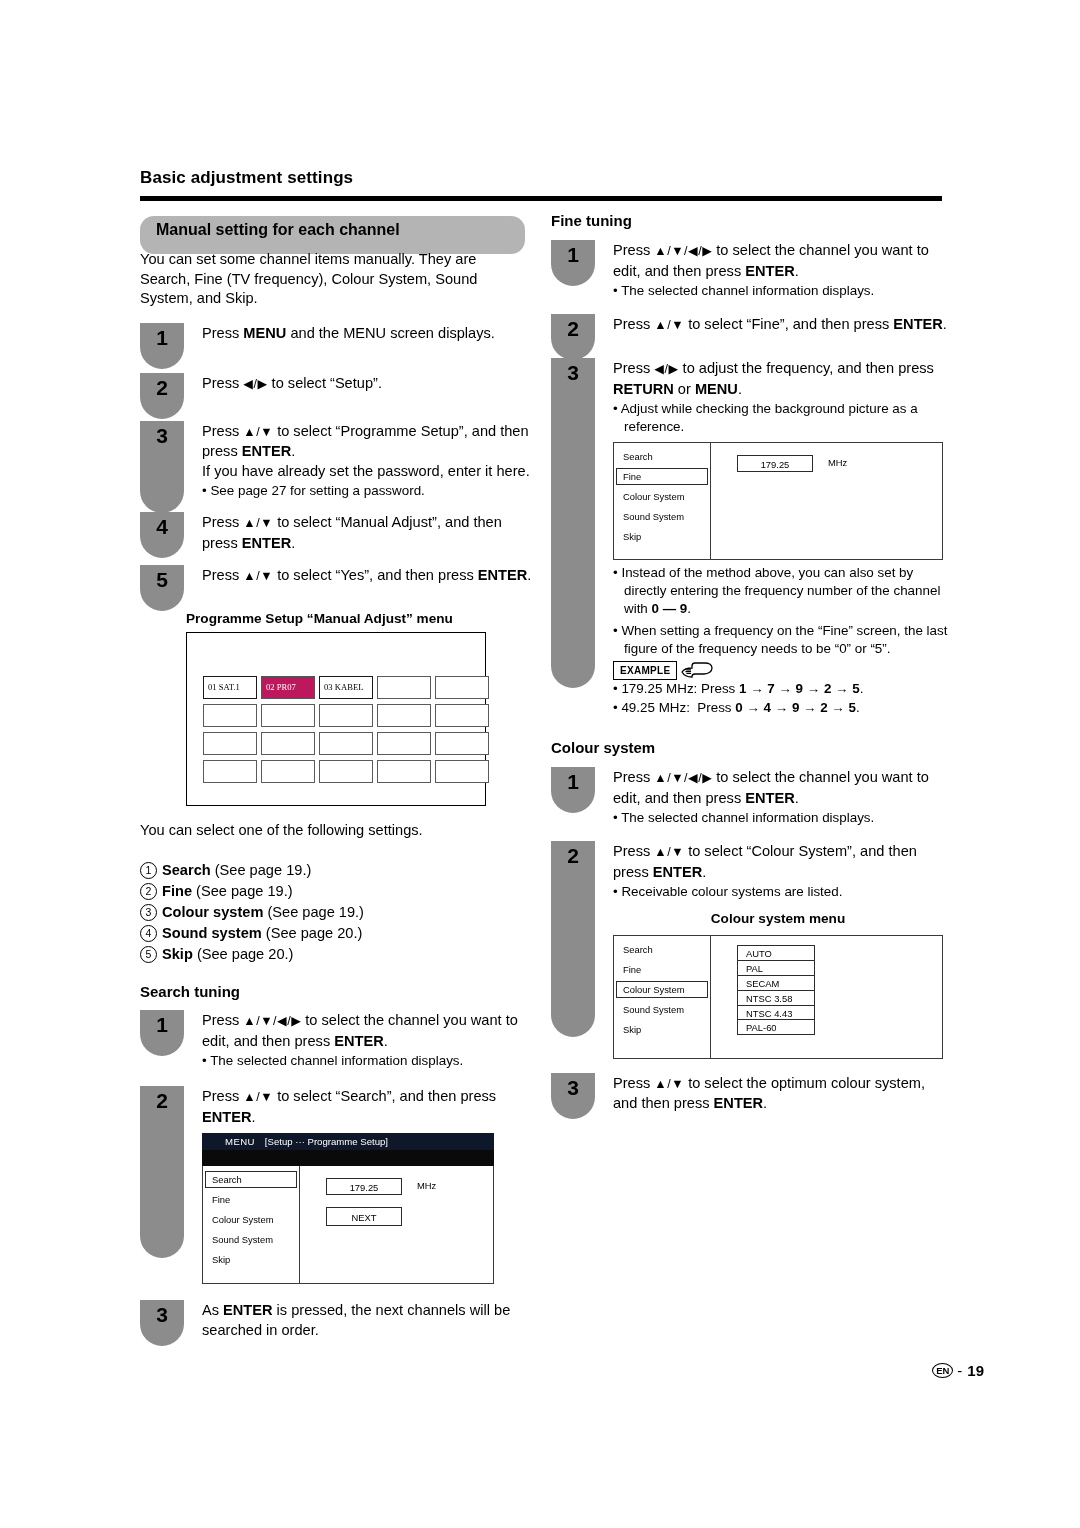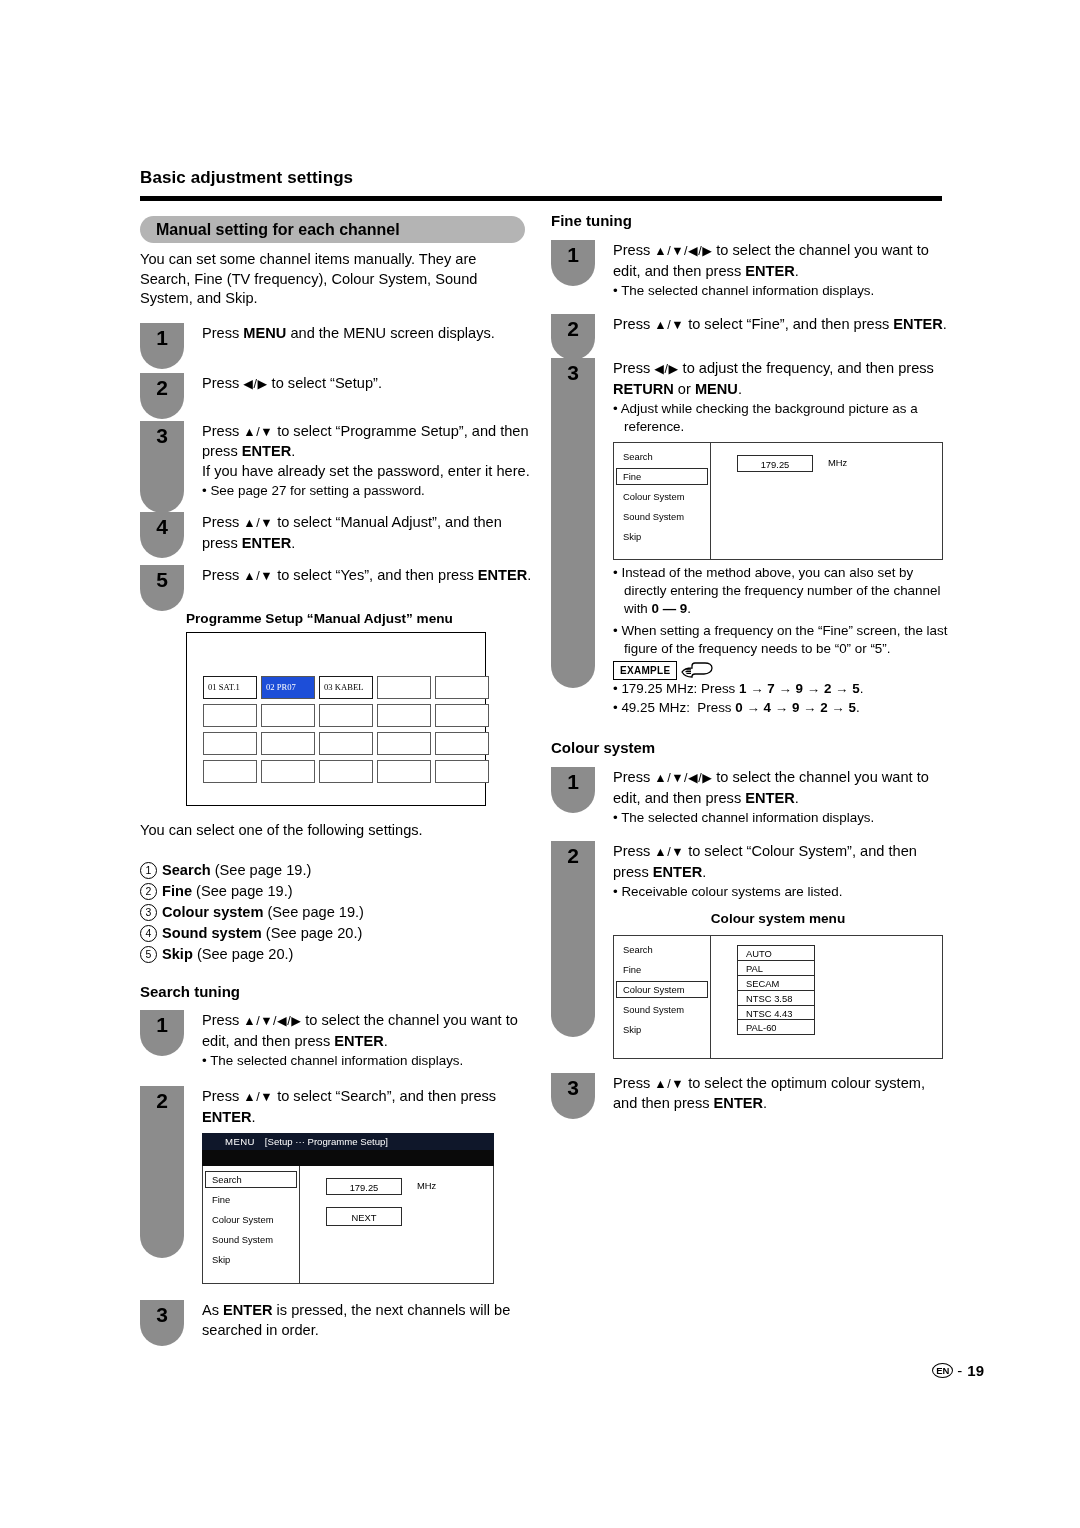--- a/index.html
+++ b/index.html
@@ -40,21 +40,21 @@
     height: 5px;
     background: #000;
   }
 
   
   .section-pill {
     position: absolute;
     left: 140px;
     top: 216px;
     width: 385px;
-    height: 27px;
+    height: 38px;
     background: #b4b4b4;
     border-radius: 14px;
   }
   .section-pill span {
     position: absolute;
     left: 16px;
     top: 5px;
     font-size: 16px;
     font-weight: bold;
   }
@@ -159,21 +159,21 @@
     line-height: 21px;
     padding-left: 4px;
     background: #fff;
     box-sizing: border-box;
     overflow: hidden;
     white-space: nowrap;
     font-family: Liberation Serif, serif;
   }
   .ma-cell.filled { border-color: #1a1a1a; }
   .ma-cell.sel {
-    background: #1d4ed8;
+    background: #be185d;
     color: #ffffff;
     border-color: #565656;
   }
 
   
   .osd { background: #ffffff; position: relative; }
   .osd-titlebar {
     background: #0f172a;
     color: #ffffff;
     height: 17px;

